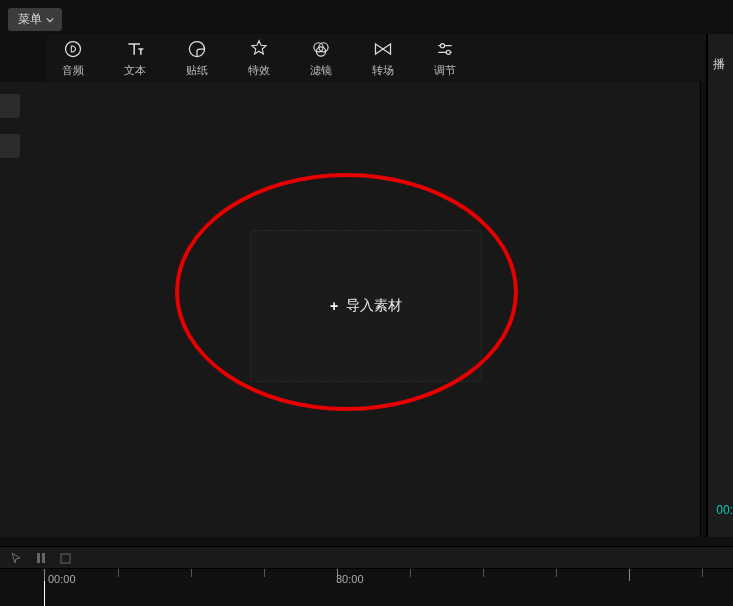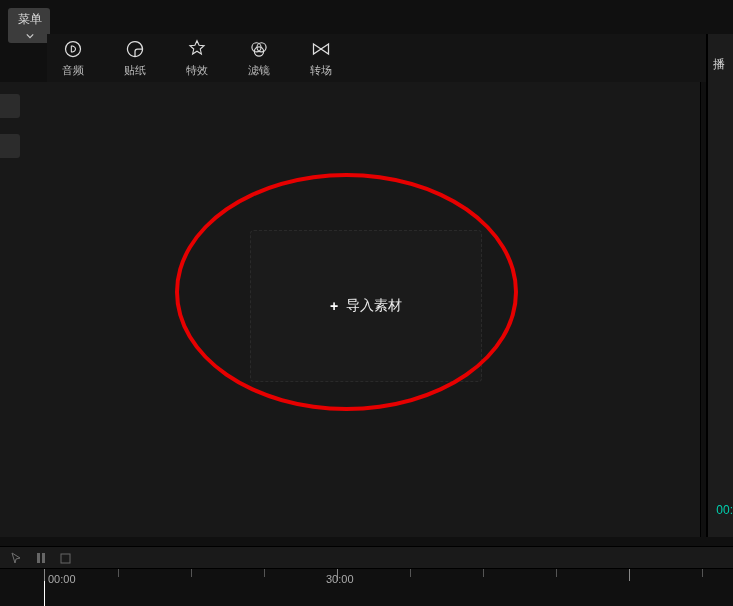--- a/index.html
+++ b/index.html
@@ -25,21 +25,20 @@
     left: 8px;
     background: #3c3c3c;
     color: #ddd;
     font-size: 12px;
     padding: 3px 8px 3px 10px;
     border-radius: 3px;
     display: flex;
     align-items: center;
     gap: 4px;
     cursor: pointer;
-    flex-direction: column;
   }
   .menu-btn svg { display: block; }
 
   
   .toolbar {
     position: absolute;
     top: 34px;
     left: 0;
     width: 700px;
     height: 48px;
@@ -221,20 +220,26 @@
   <div class="toolbar">
 
     <div class="tool">
       <svg width="20" height="20" viewBox="0 0 24 24">
           <circle cx="12" cy="12" r="9" stroke="#ddd" stroke-width="1.5" fill="none"></circle>
           <path d="M10 8 v8 M10 8 q5 1 5 4 q0 3 -5 4" stroke="#ddd" stroke-width="1.3" fill="none"></path>
         </svg>
       <span class="tool-label">音频</span>
     </div>
 
+    <div class="tool">
+      <svg width="20" height="20" viewBox="0 0 24 24">
+          <path d="M4 6 h14 M11 6 v13 M16 12 h6 M19 12 v7" stroke="#ddd" stroke-width="1.8" fill="none"></path>
+        </svg>
+      <span class="tool-label">文本</span>
+    </div>
 
     <div class="tool">
       <svg width="20" height="20" viewBox="0 0 24 24">
           <path d="M12 3 a9 9 0 1 0 0.001 0 M12 3 a9 9 0 0 1 9 9 h-6 a3 3 0 0 0 -3 3 v6" stroke="#ddd" stroke-width="1.5" fill="none"></path>
         </svg>
       <span class="tool-label">贴纸</span>
     </div>
 
     <div class="tool">
       <svg width="20" height="20" viewBox="0 0 24 24">
@@ -252,20 +257,28 @@
       <span class="tool-label">滤镜</span>
     </div>
 
     <div class="tool">
       <svg width="20" height="20" viewBox="0 0 24 24">
           <path d="M3 6 l9 6 -9 6z M21 6 l-9 6 9 6z" stroke="#ddd" stroke-width="1.5" fill="none"></path>
         </svg>
       <span class="tool-label">转场</span>
     </div>
 
+    <div class="tool">
+      <svg width="20" height="20" viewBox="0 0 24 24">
+          <path d="M4 8 h16 M4 16 h16" stroke="#ddd" stroke-width="1.5"></path>
+          <circle cx="9" cy="8" r="2.5" stroke="#ddd" stroke-width="1.4" fill="#181818"></circle>
+          <circle cx="16" cy="16" r="2.5" stroke="#ddd" stroke-width="1.4" fill="#181818"></circle>
+        </svg>
+      <span class="tool-label">调节</span>
+    </div>
 
   </div>
 
   <div class="main-panel">
     <div class="side-stub" style="top:12px"></div>
     <div class="side-stub" style="top:52px"></div>
   </div>
 
   <div class="import-box">
     <div class="import-line">
@@ -295,21 +308,21 @@
   </div>
 
   <div class="timeline-ruler">
     <div class="playhead" style="left:44px"></div>
     <div class="ruler-tick long" style="left:44px"></div>
     <span class="ruler-label" style="left:48px">00:00</span>
     <div class="ruler-tick" style="left:118px"></div>
     <div class="ruler-tick" style="left:191px"></div>
     <div class="ruler-tick" style="left:264px"></div>
     <div class="ruler-tick long" style="left:337px"></div>
-    <span class="ruler-label" style="left:326px">30:00</span>
+    <span class="ruler-label" style="left:336px">30:00</span>
     <div class="ruler-tick" style="left:410px"></div>
     <div class="ruler-tick" style="left:483px"></div>
     <div class="ruler-tick" style="left:556px"></div>
     <div class="ruler-tick long" style="left:629px"></div>
     <div class="ruler-tick" style="left:702px"></div>
   </div>
 
 </div>
 
 </body></html>

